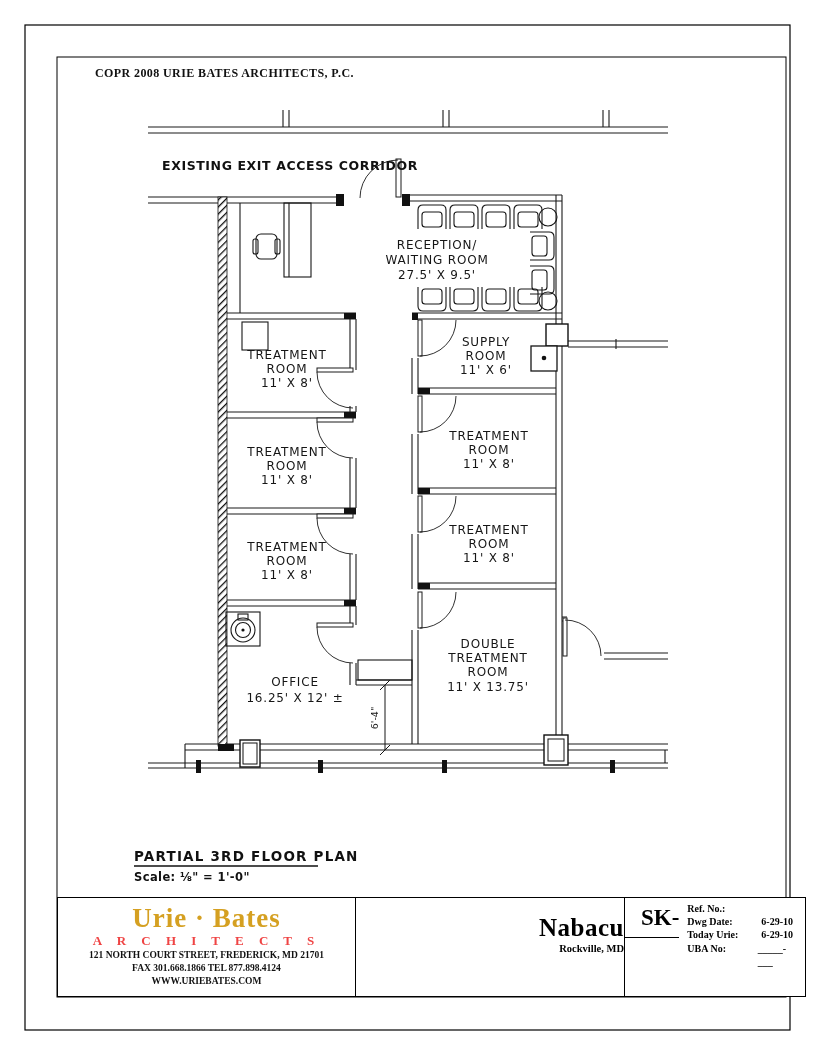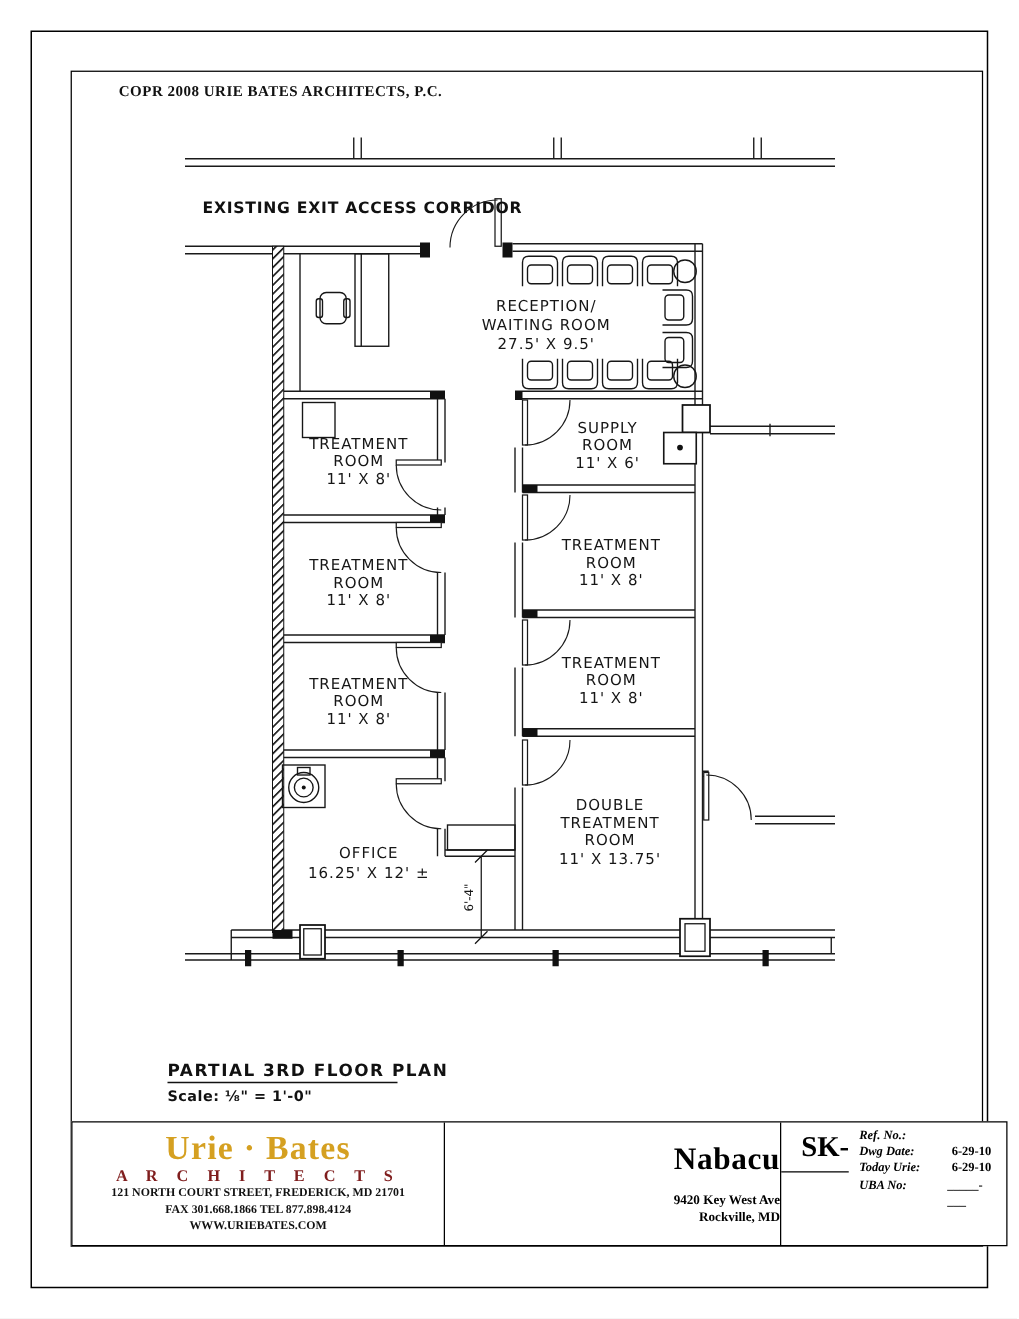--- a/index.html
+++ b/index.html
@@ -13,32 +13,32 @@
   .scl{font-family:"DejaVu Sans",sans-serif;font-size:11.5px;font-weight:bold;letter-spacing:0.4px;fill:#111;}
   .dimt{font-family:"DejaVu Sans",sans-serif;font-size:9.5px;fill:#161616;}
   
   .copyright{position:absolute;left:95px;top:66px;font-size:12px;font-weight:bold;letter-spacing:0.4px;color:#111;}
   
   .titleblock{position:absolute;left:57px;top:897px;width:749px;height:100px;border:1px solid #000;
               box-sizing:border-box;display:flex;background:#fff;}
   .tb-cell{box-sizing:border-box;height:100%;}
   .tb-left{width:298px;border-right:1px solid #000;text-align:center;padding-top:7px;}
   .firm-name{font-size:27px;font-weight:bold;letter-spacing:1px;line-height:1;}
-  .firm-sub{font-size:13px;font-weight:bold;letter-spacing:6px;color:#7f1d1d;margin-top:1px;}
+  .firm-sub{font-size:13px;font-weight:bold;letter-spacing:6px;color:#ef4444;margin-top:1px;}
   .firm-addr{font-size:9.5px;font-weight:bold;color:#111;line-height:1.25;margin-top:1px;text-align:center;}
   .tb-center{width:269px;border-right:1px solid #000;text-align:right;padding-top:16px;}
   .client-name{font-size:25px;font-weight:bold;letter-spacing:0.5px;}
   .client-addr{font-size:10.5px;font-weight:bold;line-height:1.3;}
   .client-addr.first{margin-top:12px;}
   .tb-right{flex:1;display:flex;flex-direction:row;}
   .sheet-no{height:40px;box-sizing:border-box;border-bottom:1px solid #000;font-size:23px;font-weight:bold;
             padding:7px 0 0 16px;}
   .sheet-rows{padding:4px 6px 0 8px;font-size:10px;font-weight:bold;}
   .sheet-rows .row{display:flex;line-height:1.32;}
-  .sheet-rows .row .k{width:74px;font-style:italic;}
+  .sheet-rows .row .k{width:74px;}
 </style>
 </head>
 <body>
 
 <div class="sheet">
 
   <svg class="plan-svg" width="815" height="1055" viewBox="0 0 815 1055">
     <defs>
       <pattern id="hatch" width="5" height="5" patternUnits="userSpaceOnUse" patternTransform="rotate(45)">
         <rect width="5" height="5" fill="#fff"></rect>
@@ -233,21 +233,20 @@
   <div class="titleblock">
     <div class="tb-cell tb-left">
       <div class="firm-name" style="color:#D5A021">Urie · Bates</div>
       <div class="firm-sub">A R C H I T E C T S</div>
       <div class="firm-addr">121 NORTH COURT STREET, FREDERICK, MD 21701</div>
       <div class="firm-addr">FAX 301.668.1866   TEL 877.898.4124</div>
       <div class="firm-addr">WWW.URIEBATES.COM</div>
     </div>
     <div class="tb-cell tb-center">
       <div class="client-name">Nabacu</div>
-      <div class="client-addr first">9420 Key West Ave</div>
       <div class="client-addr">Rockville, MD</div>
     </div>
     <div class="tb-cell tb-right">
       <div class="sheet-no">SK-</div>
       <div class="sheet-rows">
         <div class="row">
           <span class="k">Ref. No.:</span>
             <span class="v"></span>
         </div>
         <div class="row">

